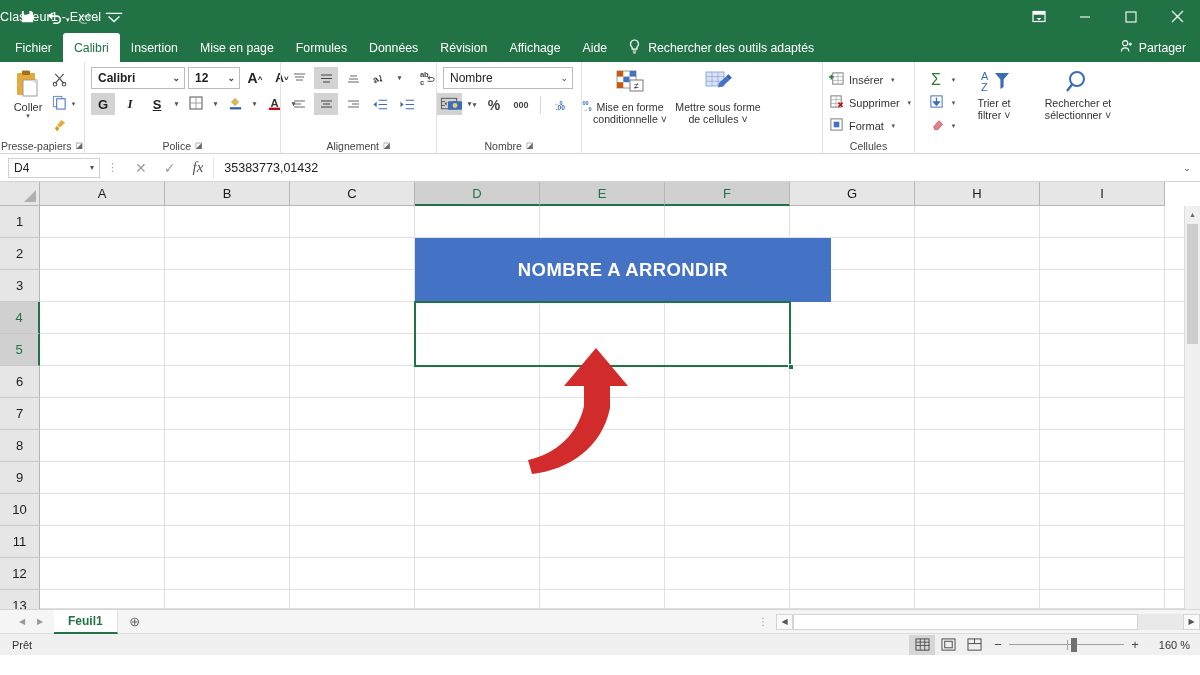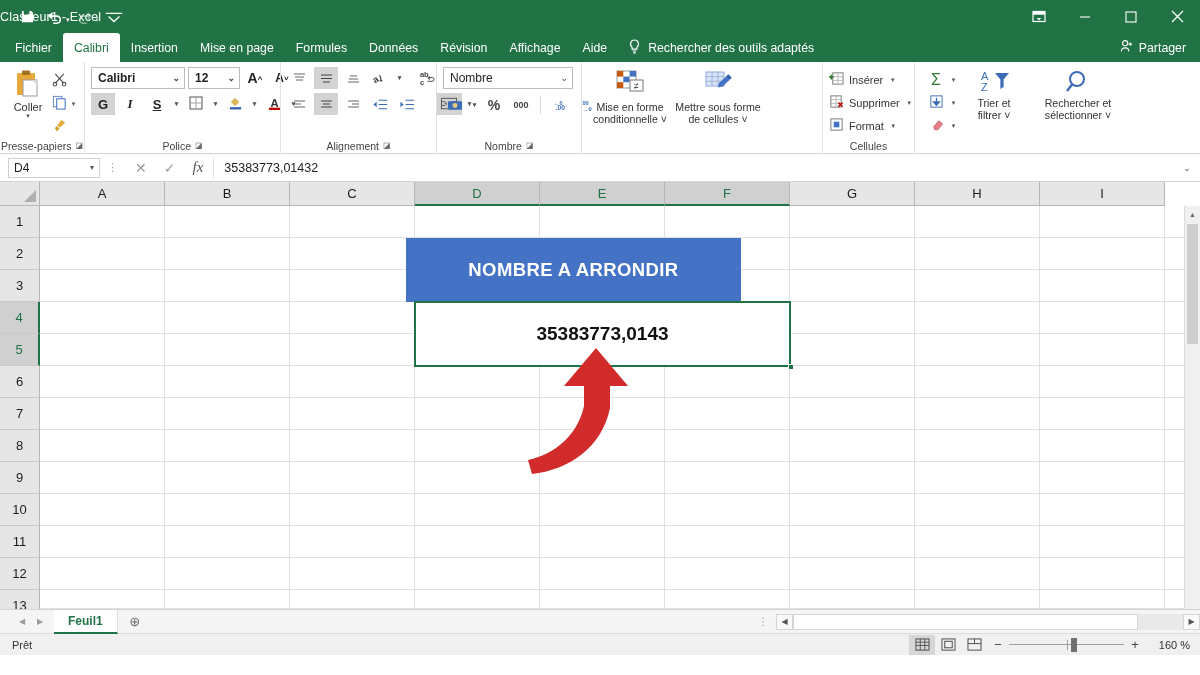--- a/index.html
+++ b/index.html
@@ -737,23 +737,22 @@
     <div class="rowhead">8</div>
     <div class="rowhead">9</div>
     <div class="rowhead">10</div>
     <div class="rowhead">11</div>
     <div class="rowhead">12</div>
     <div class="rowhead">13</div>
   </div>
 
   <div class="cells">
 
-    <div class="merged-header" style="left:366px; top:32px; width:335px; height:64px; background:#4472C4;">NOMBRE A ARRONDIR</div>
-
-    <div class="merged-value" style="left:375px; top:96px; width:375px; height:64px;">35383773,0143</div>
+    <div class="merged-header" style="left:375px; top:32px; width:416px; height:64px; background:#4472C4;">NOMBRE A ARRONDIR</div>
+
 
     <div class="sel-border" style="left:374px; top:95px; width:377px; height:66px;"></div>
     <div class="sel-handle" style="left:748px; top:158px;"></div>
 
     <svg class="arrow-svg" style="left:488px; top:140px;" width="120" height="130" viewBox="0 0 120 130">
       <path fill="#D22B2B" d="
         M 4 128
         C 40 124, 74 102, 82 62
         L 82 40
         L 100 40

